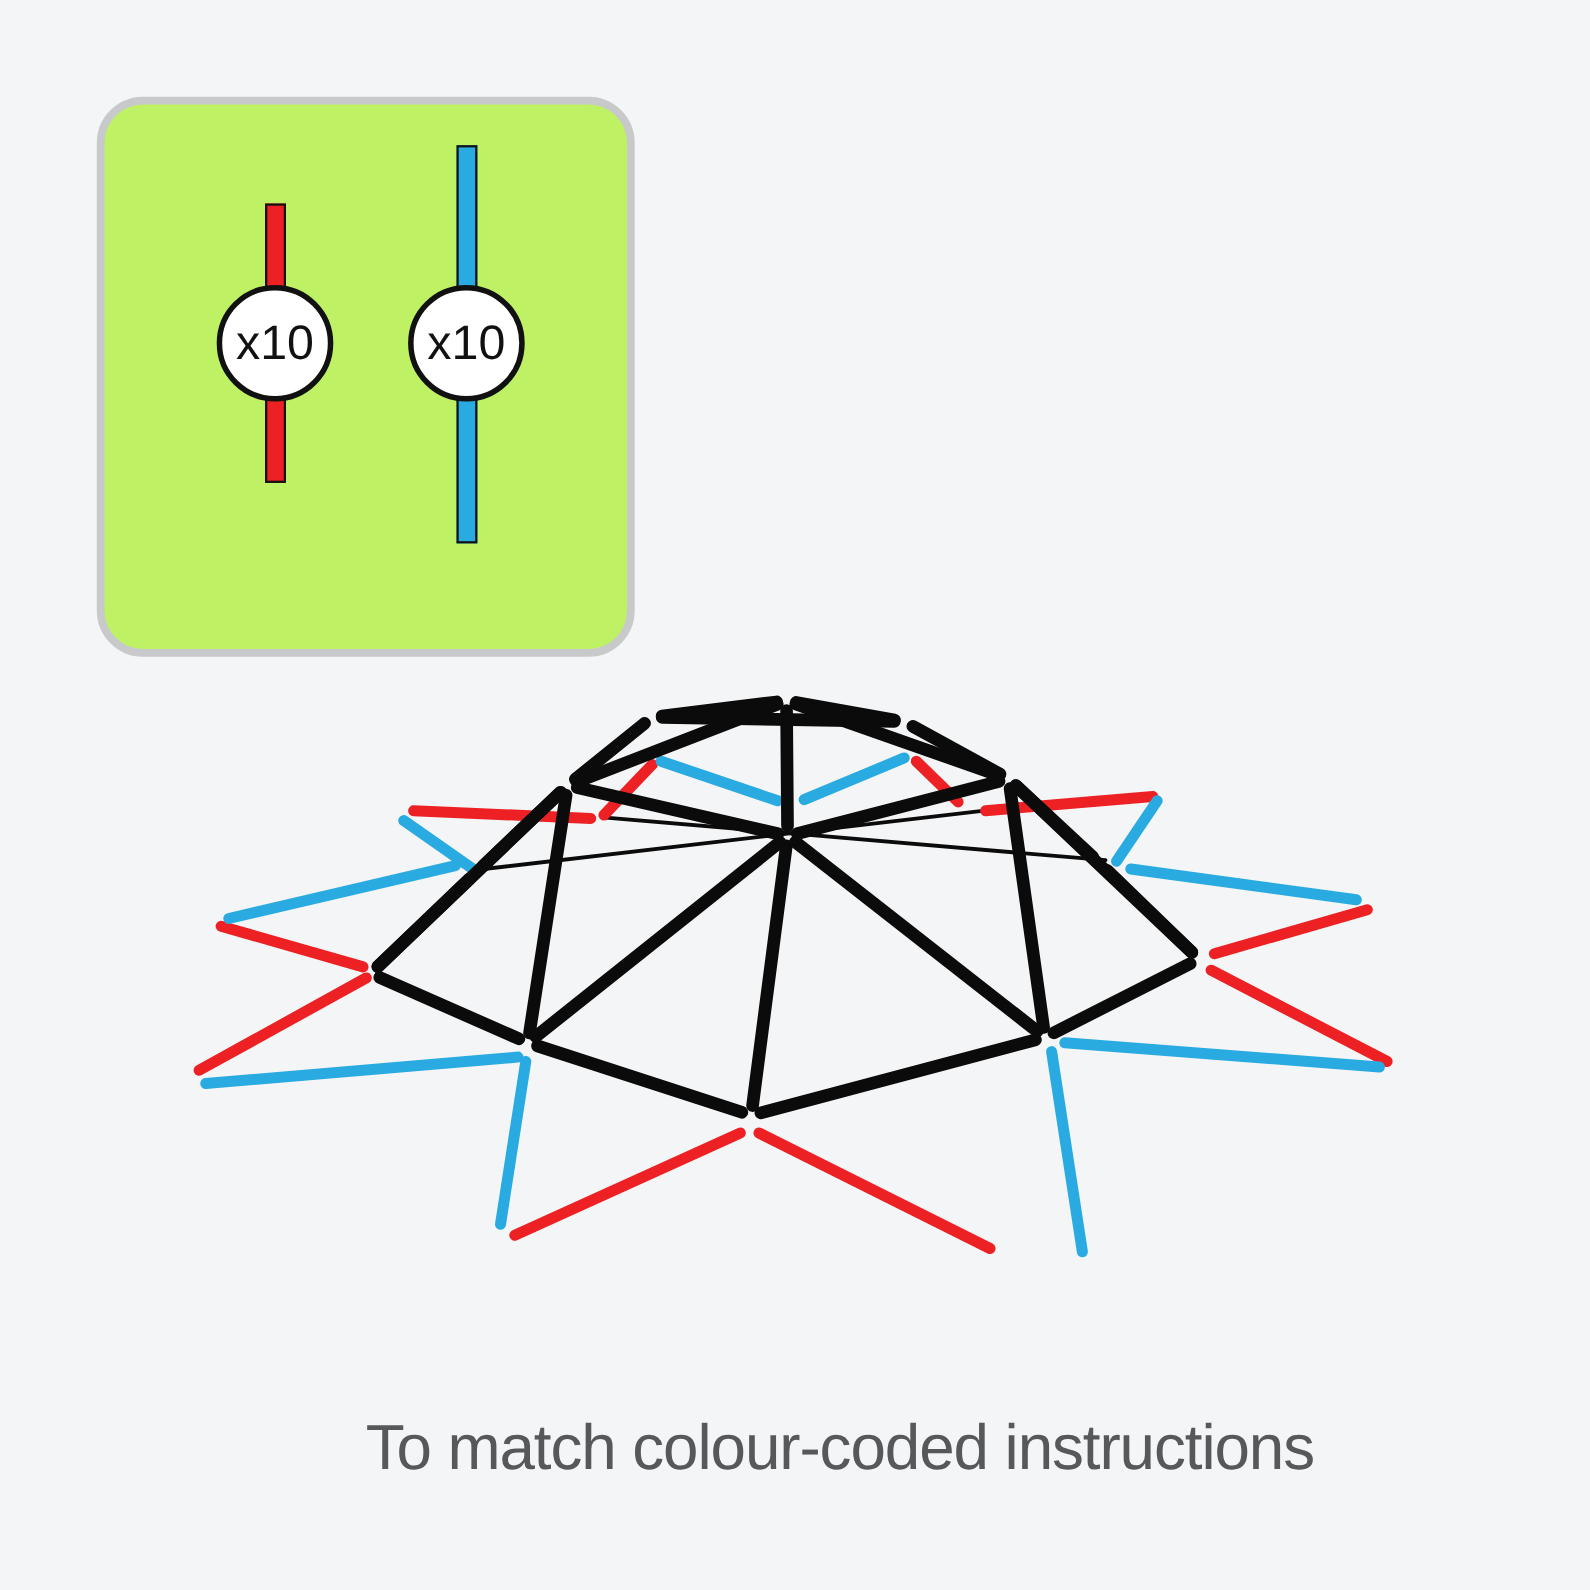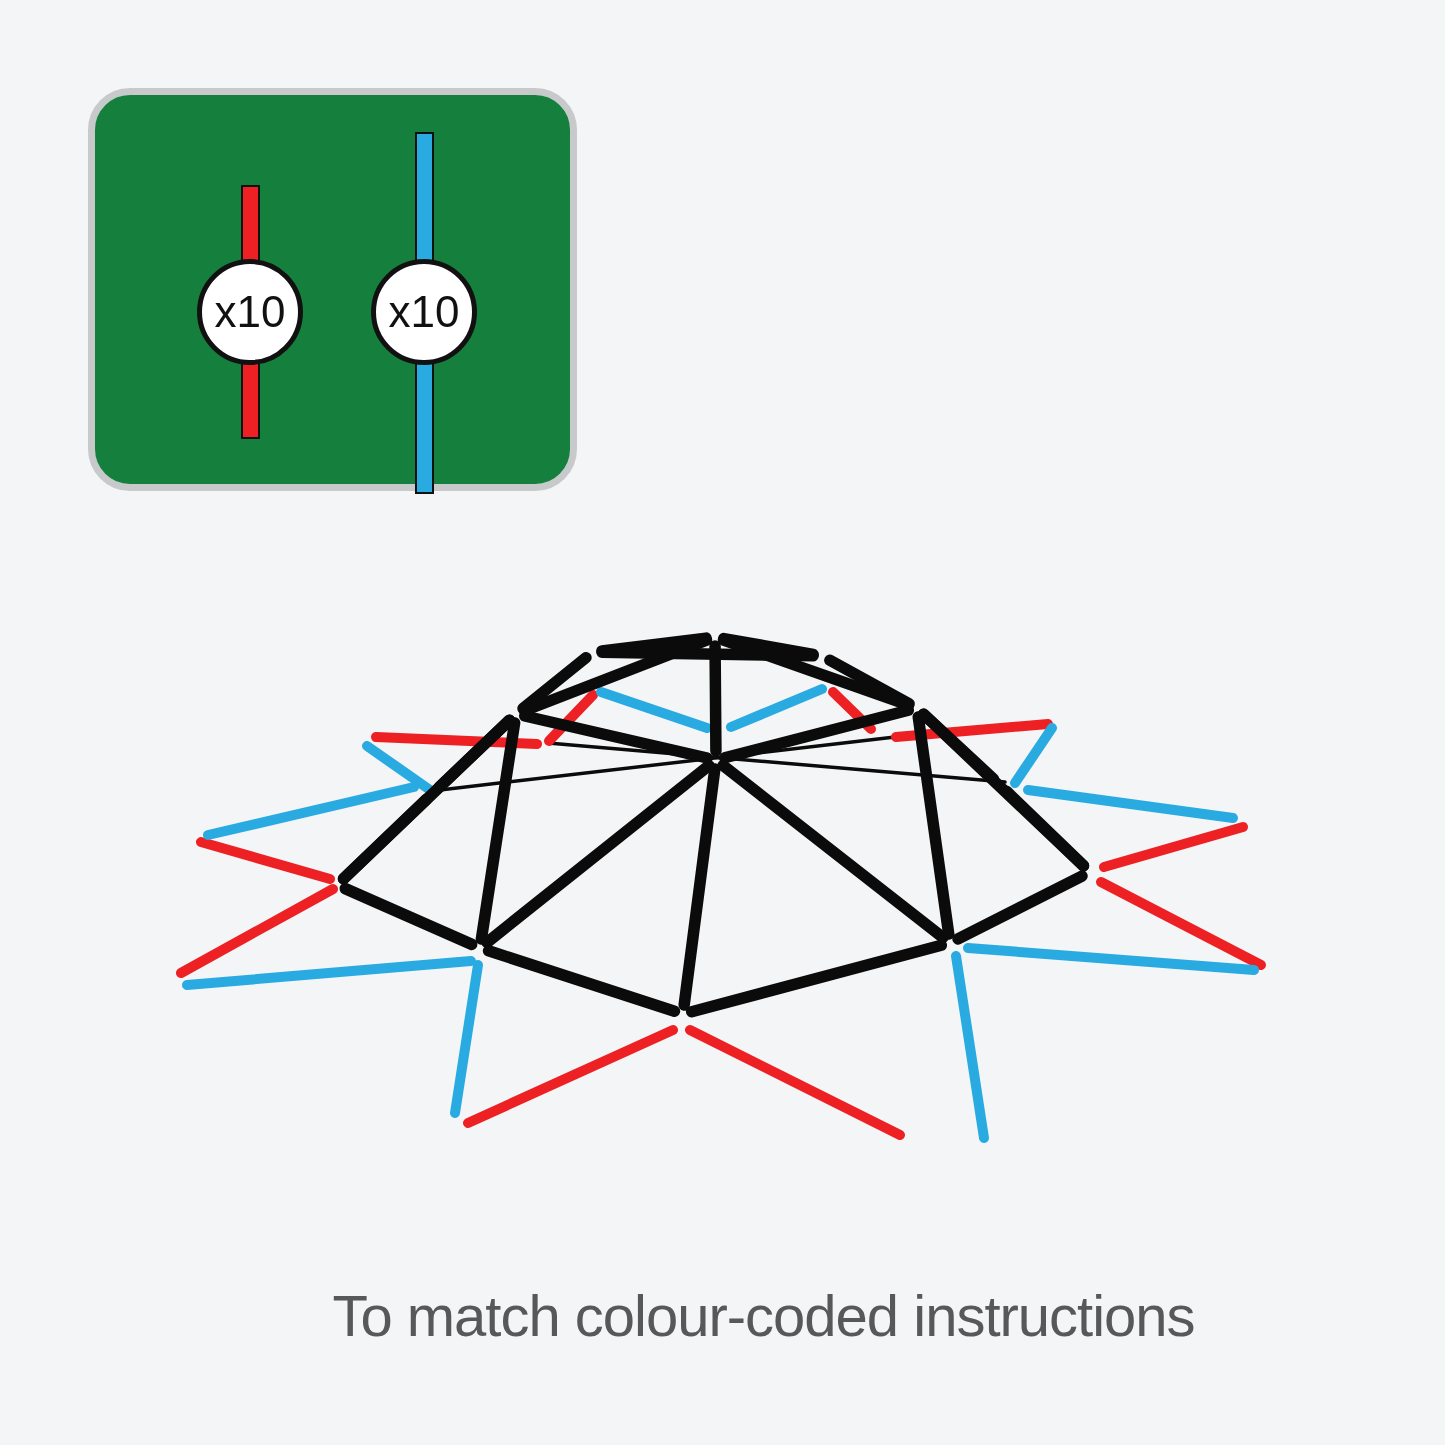--- a/index.html
+++ b/index.html
@@ -2,22 +2,22 @@
 <html><head>
 <meta charset="utf-8">
 <style>
   html,body{margin:0;padding:0;}
   body{
     width:1445px;height:1445px;position:relative;overflow:hidden;
     background:#f4f5f6;
     font-family:"Liberation Sans", sans-serif;
   }
   .legend-box{
-    position:absolute;left:88px;top:88px;width:489px;height:403px;
-    box-sizing:border-box;background:#15803d;
+    position:absolute;left:88px;top:88px;width:489px;height:509px;
+    box-sizing:border-box;background:#bef264;
     border:7px solid #c7c9cb;border-radius:42px;
   }
   .strut-bar{
     position:absolute;box-sizing:border-box;
     border:2px solid #111111;
   }
   .count-circle{
     position:absolute;width:106px;height:106px;box-sizing:border-box;
     background:#ffffff;border:5px solid #111111;border-radius:50%;
     display:flex;align-items:center;justify-content:center;

